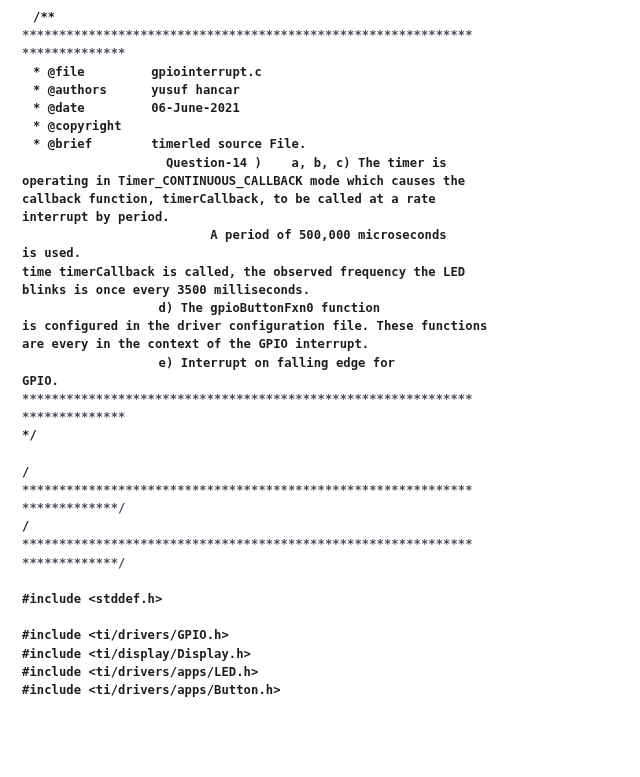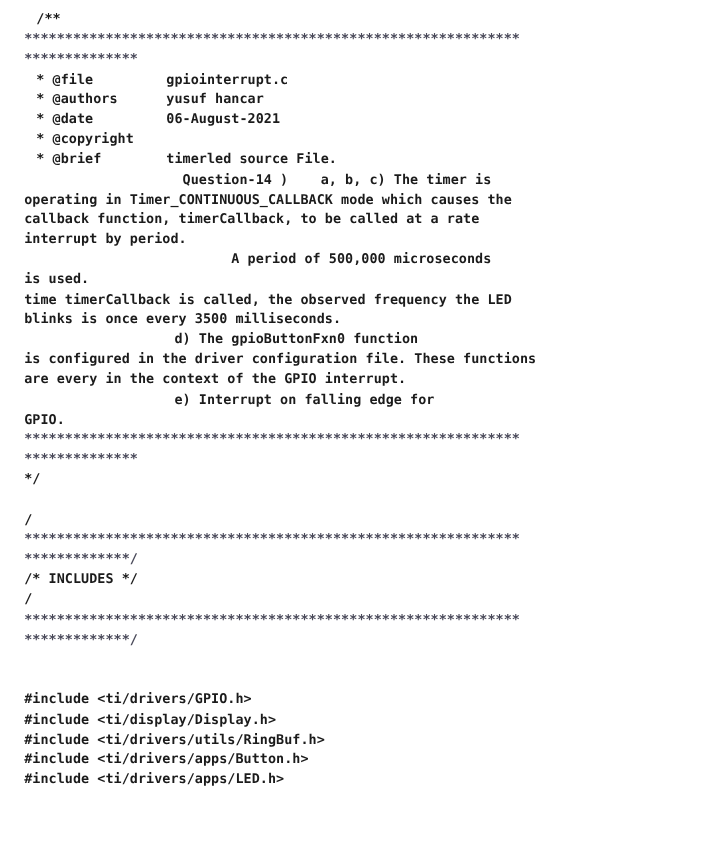--- a/index.html
+++ b/index.html
@@ -41,21 +41,21 @@
 </style>
 </head>
 <body>
 
 <div id="code-listing">
     <div class="code-line indent-1">/**</div>
     <div class="code-line stars">*************************************************************</div>
     <div class="code-line stars">**************</div>
     <div class="code-line indent-1">* @file         gpiointerrupt.c</div>
     <div class="code-line indent-1">* @authors      yusuf hancar</div>
-    <div class="code-line indent-1">* @date         06-August-2021</div>
+    <div class="code-line indent-1">* @date         06-June-2021</div>
     <div class="code-line indent-1">* @copyright</div>
     <div class="code-line indent-1">* @brief        timerled source File.</div>
     <div class="code-line indent-1">                  Question-14 )    a, b, c) The timer is</div>
     <div class="code-line">operating in Timer_CONTINUOUS_CALLBACK mode which causes the</div>
     <div class="code-line">callback function, timerCallback, to be called at a rate</div>
     <div class="code-line">interrupt by period.</div>
     <div class="code-line indent-1">                        A period of 500,000 microseconds</div>
     <div class="code-line">is used.</div>
     <div class="code-line">time timerCallback is called, the observed frequency the LED</div>
     <div class="code-line">blinks is once every 3500 milliseconds.</div>
@@ -64,24 +64,23 @@
     <div class="code-line">are every in the context of the GPIO interrupt.</div>
     <div class="code-line indent-1">                 e) Interrupt on falling edge for</div>
     <div class="code-line">GPIO.</div>
     <div class="code-line stars">*************************************************************</div>
     <div class="code-line stars">**************</div>
     <div class="code-line">*/</div>
     <div class="code-line blank">&nbsp;</div>
     <div class="code-line">/</div>
     <div class="code-line stars">*************************************************************</div>
     <div class="code-line stars">*************/</div>
-    <div class="code-line">/* INCLUDES */</div>
     <div class="code-line">/</div>
     <div class="code-line stars">*************************************************************</div>
     <div class="code-line stars">*************/</div>
     <div class="code-line blank">&nbsp;</div>
+    <div class="code-line">#include &lt;stddef.h&gt;</div>
     <div class="code-line blank">&nbsp;</div>
     <div class="code-line">#include &lt;ti/drivers/GPIO.h&gt;</div>
     <div class="code-line">#include &lt;ti/display/Display.h&gt;</div>
-    <div class="code-line">#include &lt;ti/drivers/utils/RingBuf.h&gt;</div>
+    <div class="code-line">#include &lt;ti/drivers/apps/LED.h&gt;</div>
     <div class="code-line">#include &lt;ti/drivers/apps/Button.h&gt;</div>
-    <div class="code-line">#include &lt;ti/drivers/apps/LED.h&gt;</div>
   </div>
 
 </body></html>

